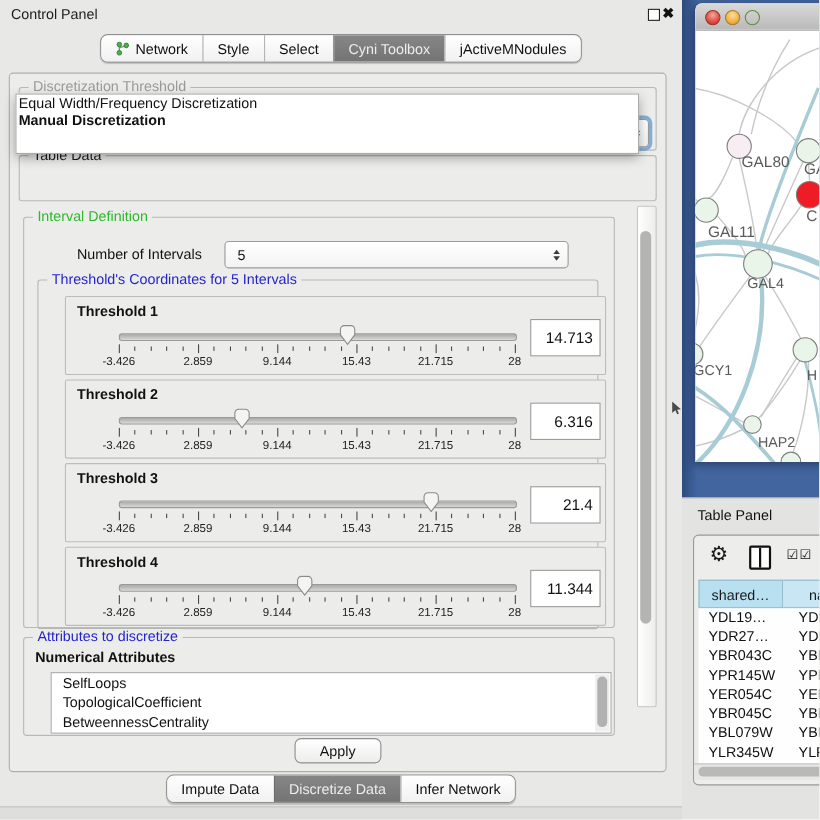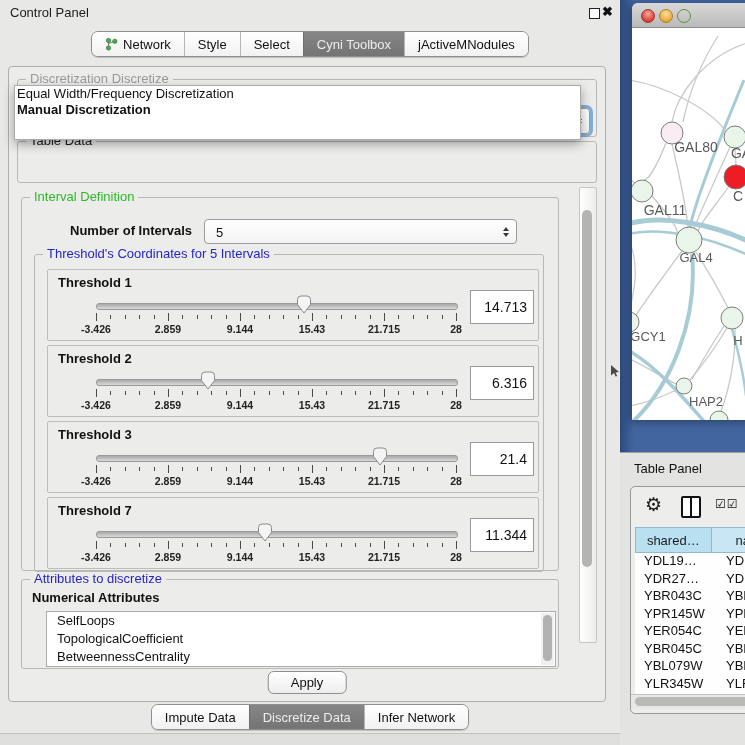--- a/index.html
+++ b/index.html
@@ -51,21 +51,21 @@
   
   .th-panel{position:relative;height:70px;margin:0 8px 4px 8px;border:1px solid #bcbcba;border-radius:2px;background:#ececea;}
   .th-label{position:absolute;left:10px;top:5px;font-size:13px;font-weight:bold;color:#111;}
   .th-track{position:absolute;left:48px;top:33px;width:360px;height:5px;border-radius:3px;
        background:linear-gradient(#a9a9a9,#d9d9d9);border:1px solid #9a9a98;}
   .th-thumb{position:absolute;top:25px;width:16px;height:19px;}
   .th-ticks{position:absolute;left:48px;top:43px;width:360px;height:9px;}
   .tick{position:absolute;top:2px;width:1px;height:4px;background:#4a4a4a;}
   .tick.major{top:0;height:8px;}
   .th-ticklabels{position:absolute;left:48px;top:53px;width:360px;height:12px;}
-  .ticklabel{position:absolute;transform:translateX(-50%);font-size:10.5px;font-weight:bold;color:#222;white-space:nowrap;}
+  .ticklabel{position:absolute;transform:translateX(-50%);font-size:10.5px;font-weight:normal;color:#222;white-space:nowrap;}
   .th-value{position:absolute;left:422px;top:20px;width:56px;height:32px;background:#fff;border:1px solid #9a9a9a;
        font-size:14px;color:#111;text-align:right;line-height:32px;padding-right:6px;}
   
   .attr-subtitle{position:absolute;left:10px;top:10px;font-size:13px;font-weight:bold;color:#111;}
   .attr-list{position:absolute;left:24px;top:31px;width:508px;height:54px;background:#fff;border:1px solid #ababab;overflow:hidden;}
   .attr-item{font-size:13px;color:#111;padding-left:10px;line-height:18px;white-space:nowrap;}
   .list-scrollbar{position:absolute;right:1px;top:1px;width:13px;height:52px;background:#efefef;}
   .list-thumb{position:absolute;left:2px;top:2px;width:9px;height:46px;background:#b1b1b1;border-radius:5px;}
   .apply-btn{position:absolute;left:50%;transform:translateX(-50%);top:604px;height:23px;padding:0 22px;
        font-size:13px;color:#111;background:linear-gradient(#ffffff,#ededed);border:1px solid #8f8f8f;border-radius:6px;
@@ -140,21 +140,21 @@
           </div>
           <div class="tab">
             <span>jActiveMNodules</span>
           </div>
         </div>
     </div>
 
     <div class="content-panel">
 
       <div class="group" style="left:8px;top:12px;width:578px;height:56px;">
-        <span class="group-title gt-gray">Discretization Discretize</span>
+        <span class="group-title gt-gray">Discretization Threshold</span>
         <div class="combo focus-ring" style="left:8px;top:28px;width:562px;height:24px;">
           <span class="arrows">
               <span class="tri-up"></span>
               <span class="tri-down"></span>
             </span>
         </div>
       </div>
 
       <div class="popup">
         <div class="popup-option">Equal Width/Frequency Discretization</div>
@@ -162,32 +162,32 @@
       </div>
 
       <div class="group" style="left:8px;top:74px;width:578px;height:40px;">
         <span class="group-title gt-dark">Table Data</span>
       </div>
 
       <div class="viewport">
 
         <div class="group" style="left:4px;top:10px;width:536px;height:372px;">
           <span class="group-title gt-green">Interval Definition</span>
-          <span style="position:absolute;left:48px;top:25px;font-size:13px;font-weight:bold;color:#111;">Number of Intervals</span>
+          <span style="position:absolute;left:48px;top:25px;font-size:13px;font-weight:normal;color:#111;">Number of Intervals</span>
           <div class="combo" style="left:182px;top:21px;width:311px;height:23px;">
             <span class="combo-text">5</span>
             <span class="arrows">
                 <span class="tri-up"></span>
                 <span class="tri-down"></span>
               </span>
           </div>
 
           <div class="group" style="left:12px;top:56px;width:508px;height:316px;">
             <span class="group-title gt-blue">Threshold's Coordinates for 5 Intervals</span>
-            <div id="thresholdList" style="position:absolute;left:4px;top:14px;width:100%;">
+            <div id="thresholdList" style="position:absolute;left:16px;top:14px;width:100%;">
                 <div class="th-panel">
                   <div class="th-label">Threshold 1</div>
                   <div class="th-track"></div>
                   <div class="th-thumb" style="left: 247.791px;"><svg width="16" height="19" viewBox="0 0 16 19">
                       <path d="M1.5,4.5 a3.5,3.5 0 0 1 3.5,-3.5 h6 a3.5,3.5 0 0 1 3.5,3.5 v5 l-6.5,8.5 l-6.5,-8.5 z" fill="#f4f4f4" stroke="#8b8b8b" stroke-width="1"></path>
                     </svg></div>
                   <div class="th-ticks">
                     <div class="tick major" style="left: 0%;"></div>
                     <div class="tick" style="left: 4%;"></div>
                     <div class="tick" style="left: 8%;"></div>
@@ -307,21 +307,21 @@
                     <span class="ticklabel" style="left: 0%;">-3.426</span>
                     <span class="ticklabel" style="left: 20%;">2.859</span>
                     <span class="ticklabel" style="left: 40%;">9.144</span>
                     <span class="ticklabel" style="left: 60%;">15.43</span>
                     <span class="ticklabel" style="left: 80%;">21.715</span>
                     <span class="ticklabel" style="left: 100%;">28</span>
                   </div>
                   <div class="th-value">21.4</div>
                 </div>
                 <div class="th-panel">
-                  <div class="th-label">Threshold 7</div>
+                  <div class="th-label">Threshold 4</div>
                   <div class="th-track"></div>
                   <div class="th-thumb" style="left: 209.197px;"><svg width="16" height="19" viewBox="0 0 16 19">
                       <path d="M1.5,4.5 a3.5,3.5 0 0 1 3.5,-3.5 h6 a3.5,3.5 0 0 1 3.5,3.5 v5 l-6.5,8.5 l-6.5,-8.5 z" fill="#f4f4f4" stroke="#8b8b8b" stroke-width="1"></path>
                     </svg></div>
                   <div class="th-ticks">
                     <div class="tick major" style="left: 0%;"></div>
                     <div class="tick" style="left: 4%;"></div>
                     <div class="tick" style="left: 8%;"></div>
                     <div class="tick" style="left: 12%;"></div>
                     <div class="tick" style="left: 16%;"></div>

